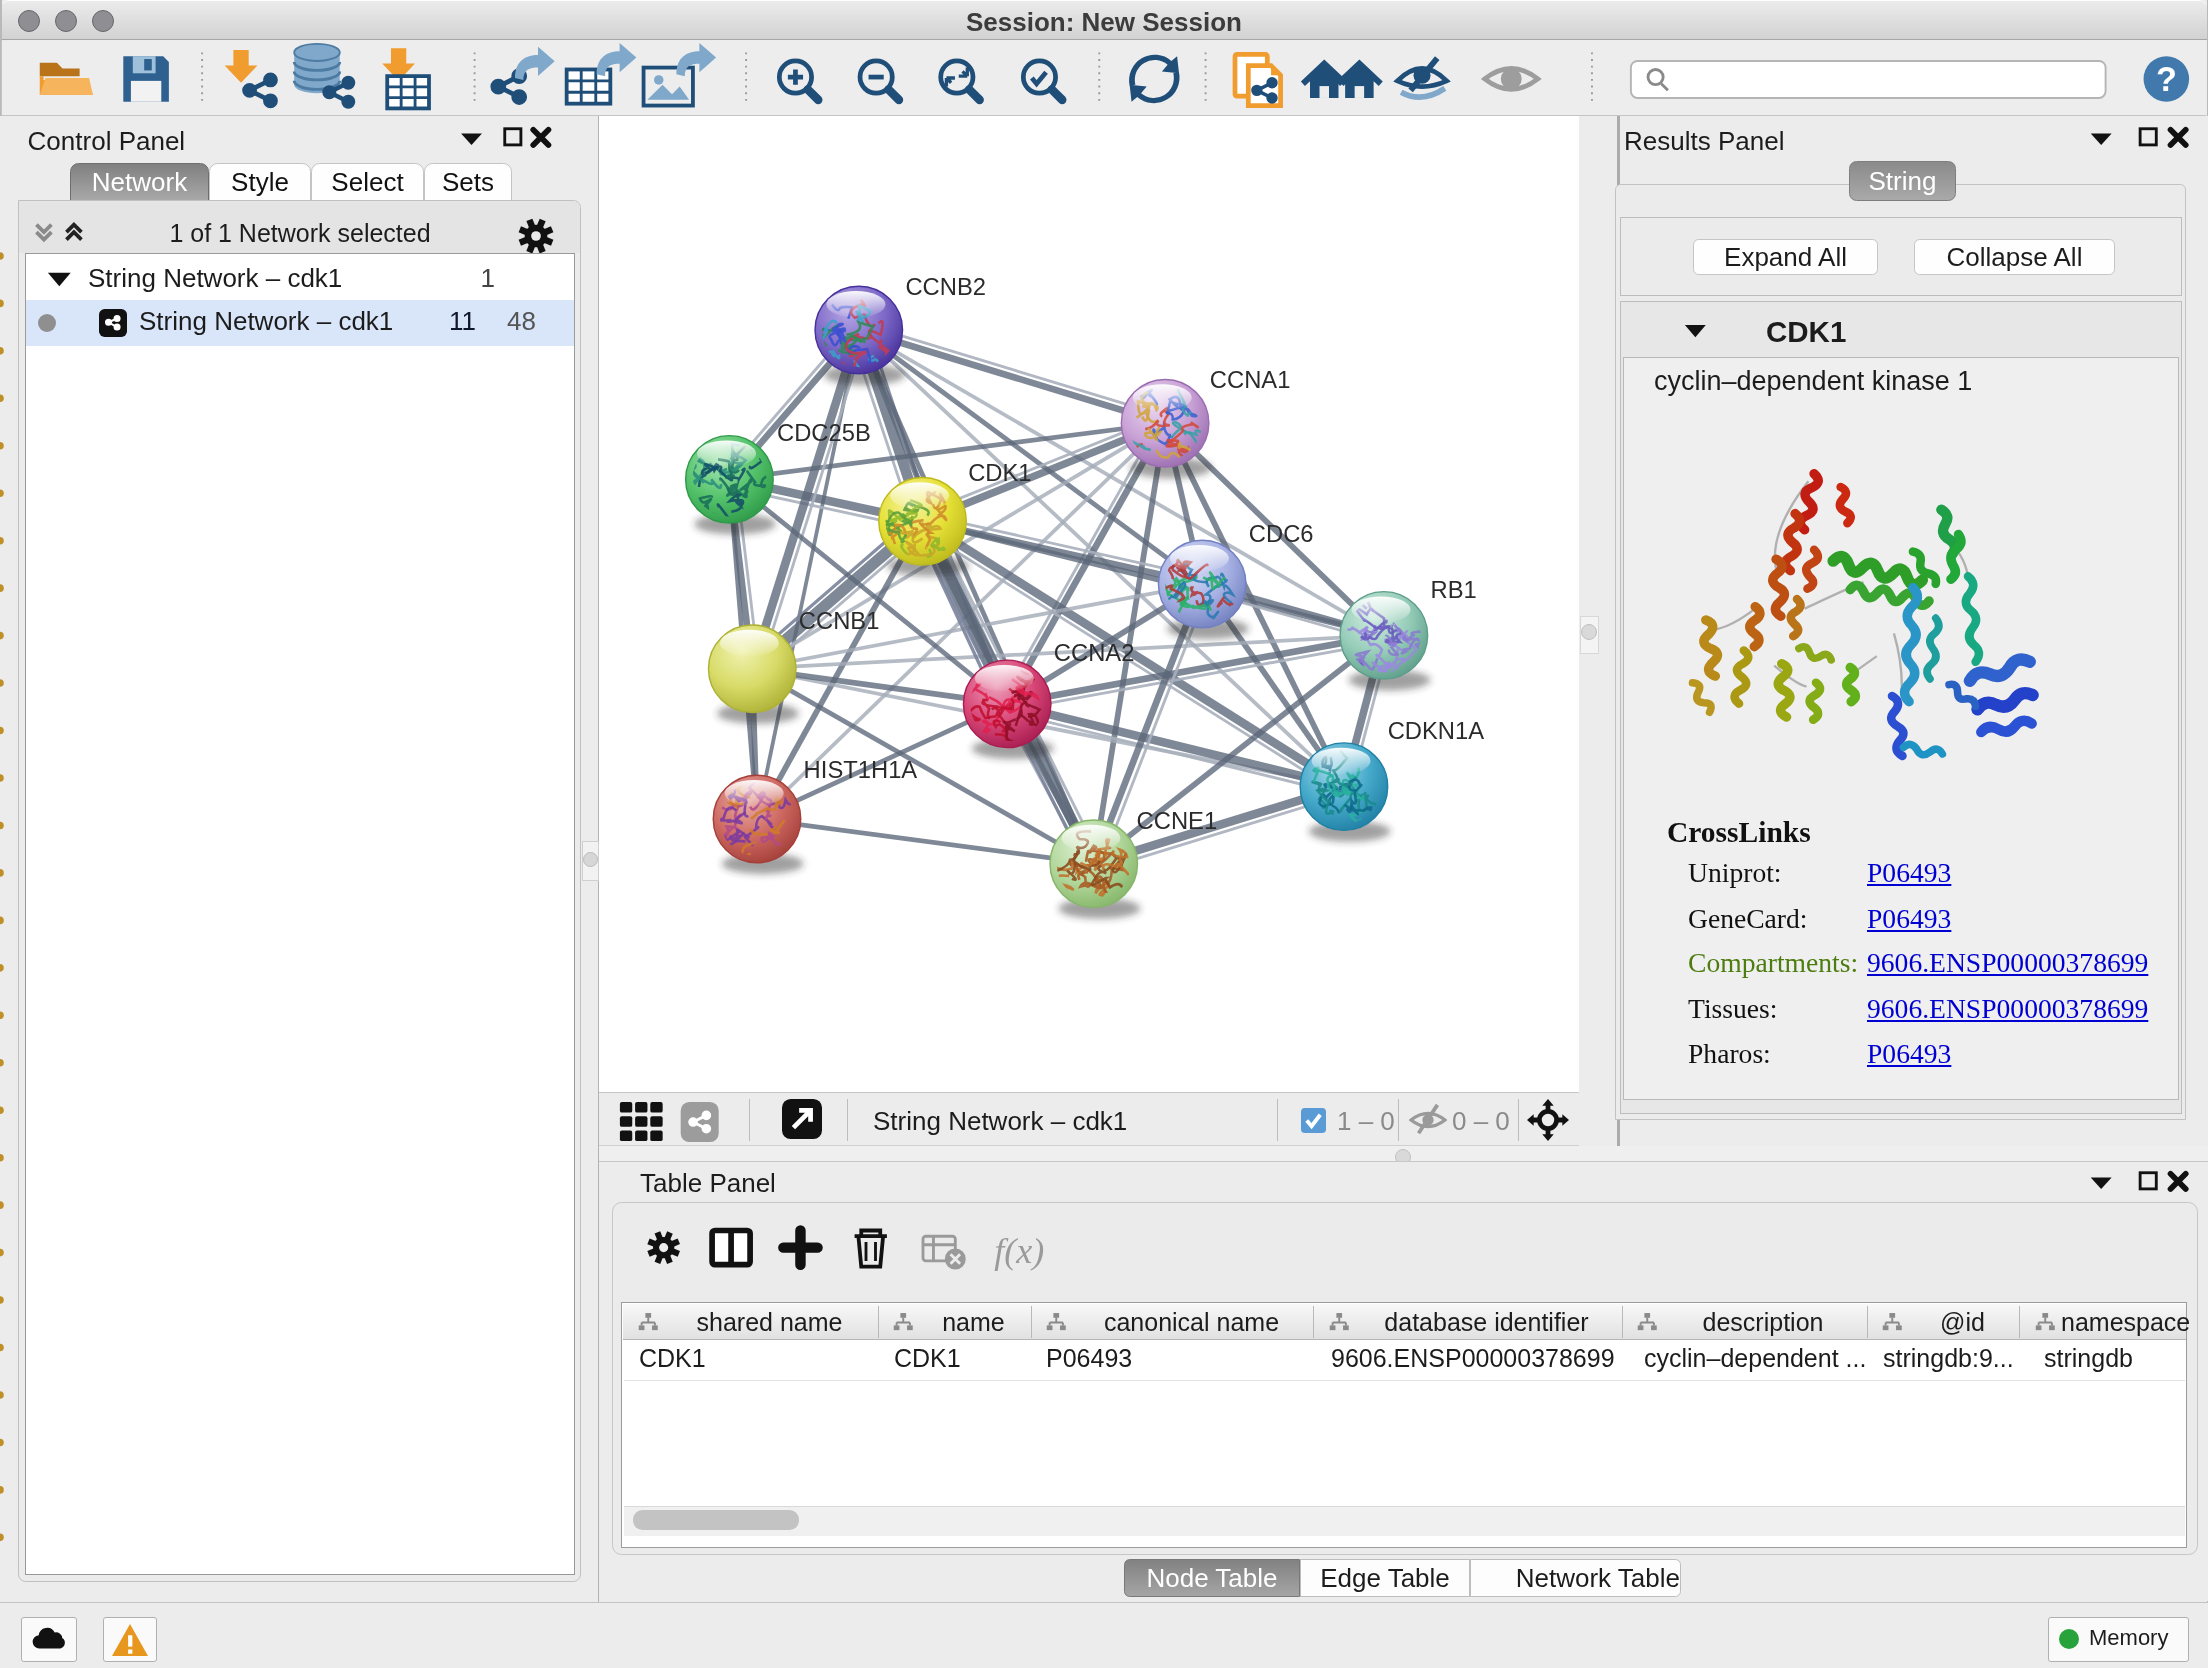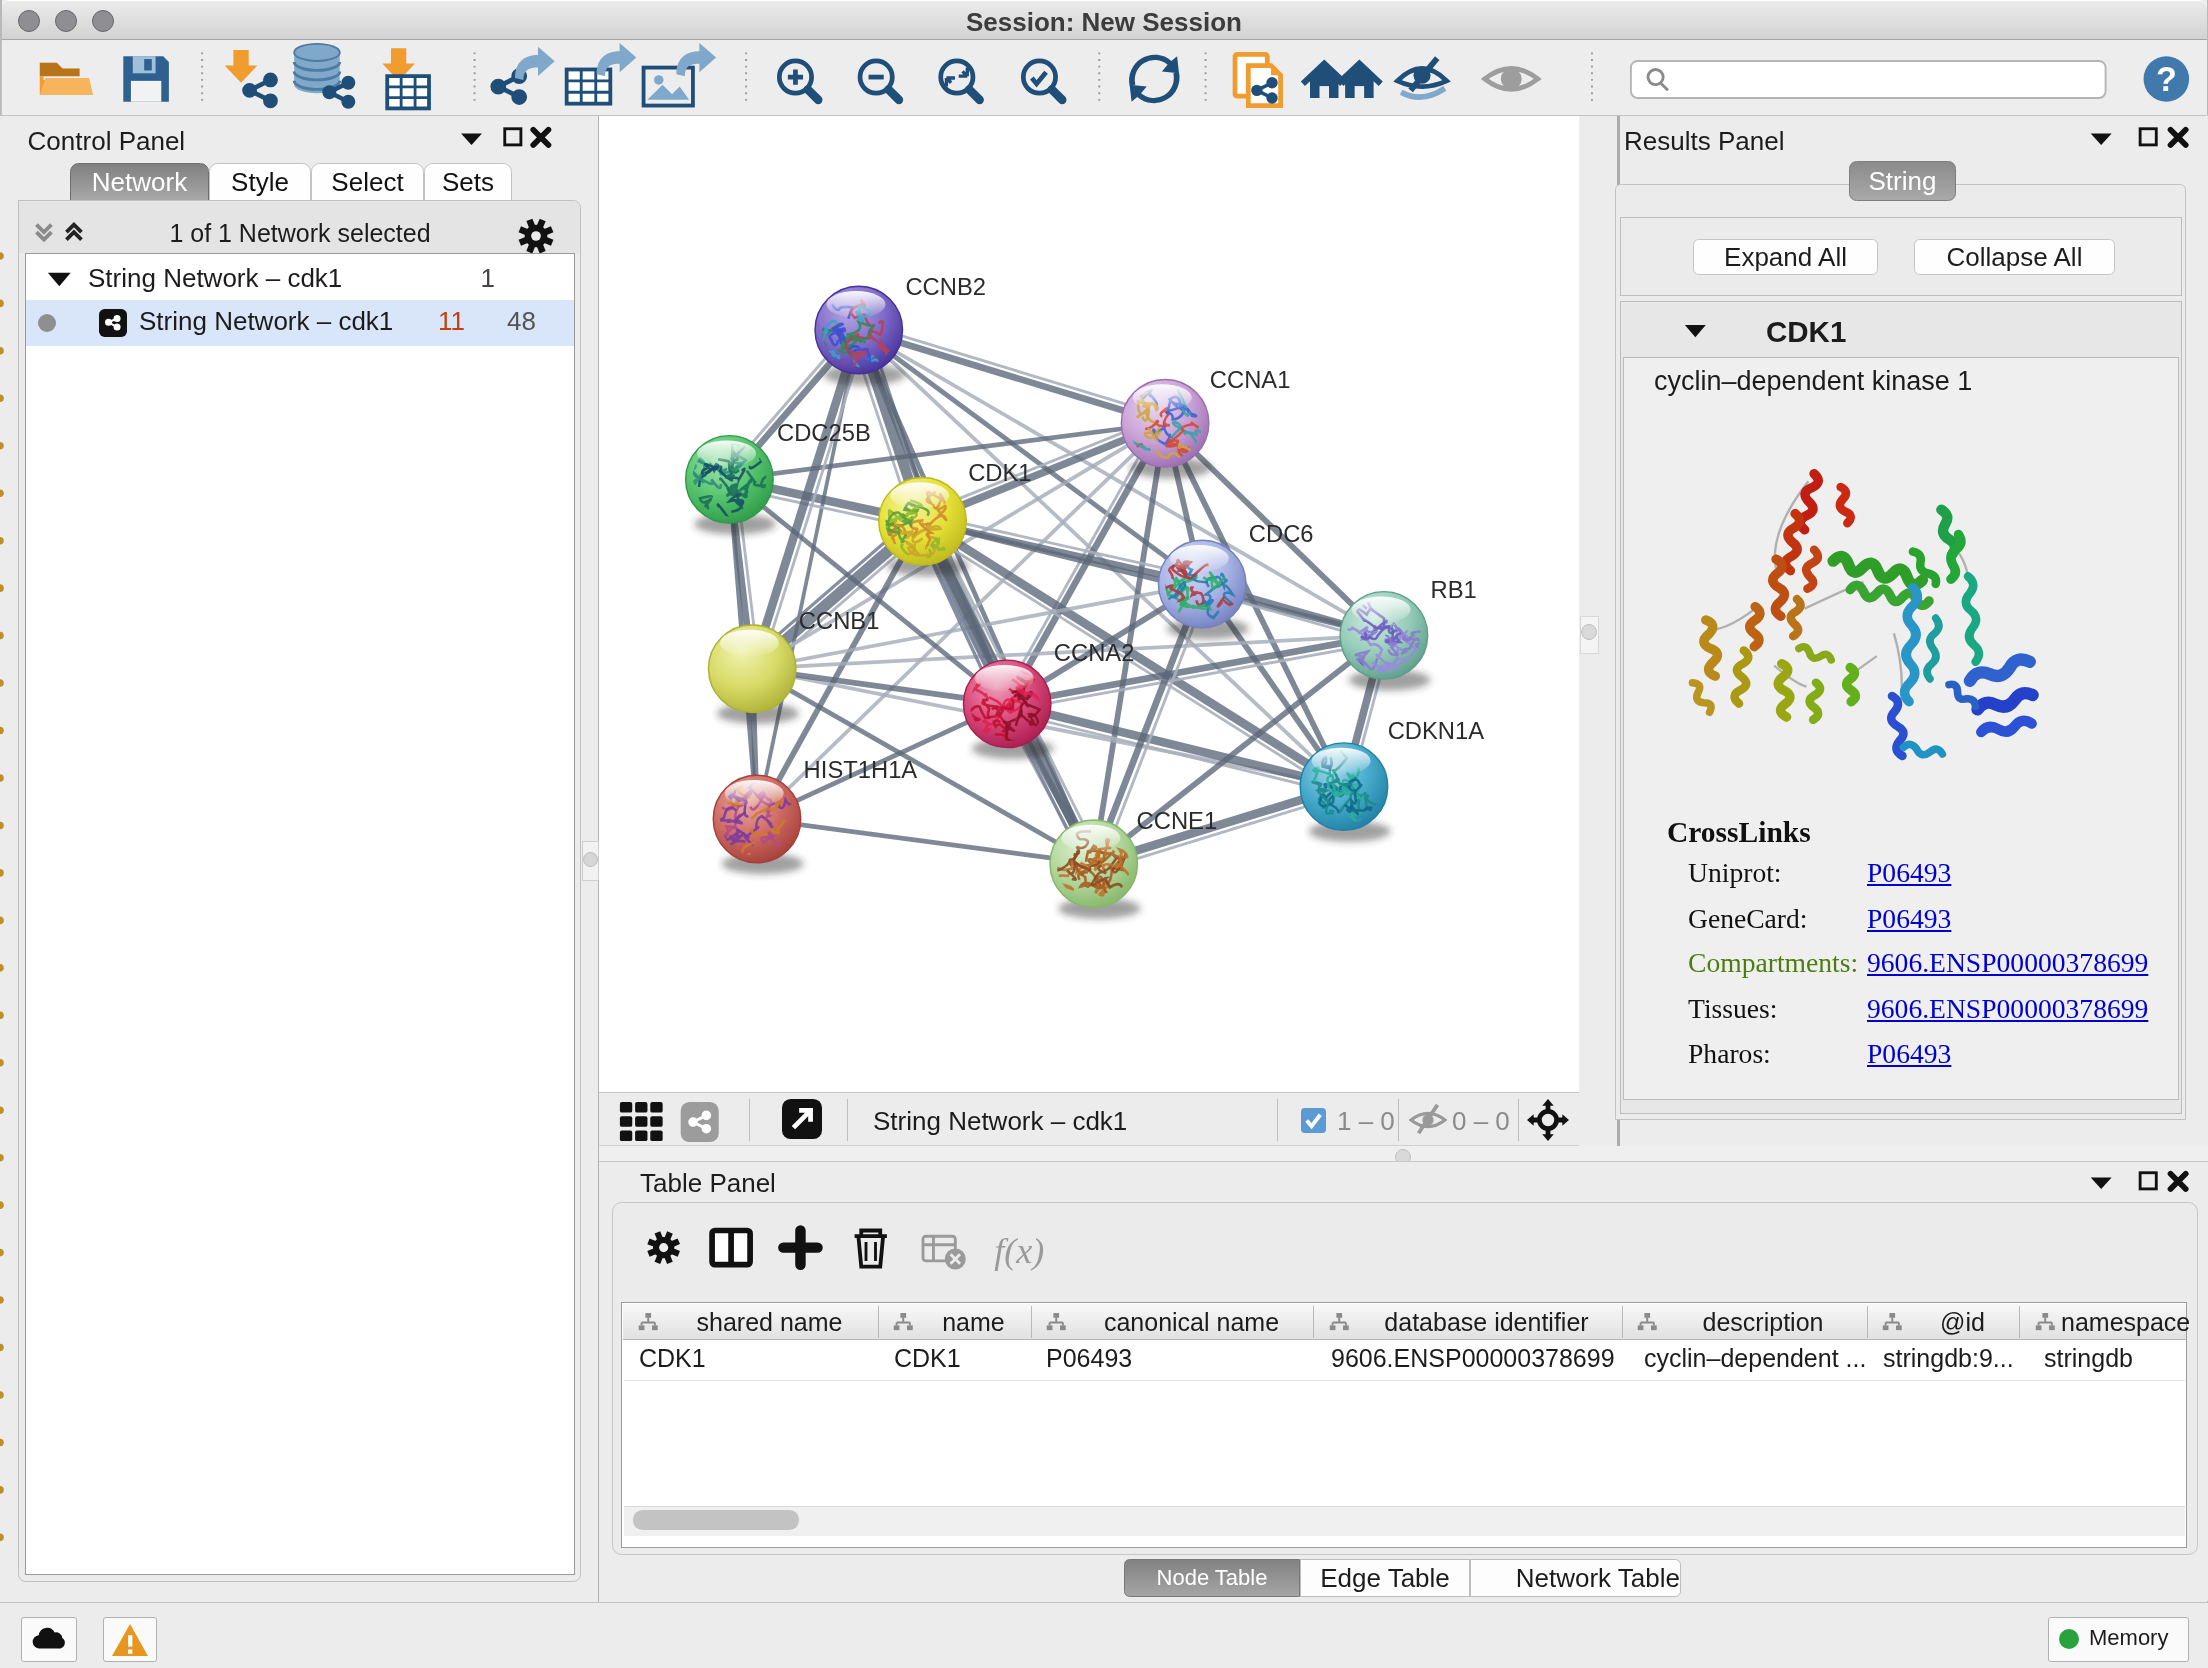--- a/index.html
+++ b/index.html
@@ -210,21 +210,21 @@
 <svg class="abs" style="left:99px;top:309px" width="27.6" height="27.6" viewBox="0 0 29 29">
     <g stroke="#fff" stroke-width="2.2" fill="#fff">
       <line x1="10" y1="14" x2="19" y2="10"></line>
       <line x1="10" y1="14" x2="19" y2="19"></line>
       <circle cx="10" cy="14" r="2.6"></circle>
       <circle cx="19" cy="10" r="2.6"></circle>
       <circle cx="19" cy="19" r="2.6"></circle>
     </g>
   </svg>
 <div class="abs txt" style="left:139px;top:306px;font-size:26px">String Network – cdk1</div>
-<div class="abs" style="left:438px;top:306px;width:38px;font-size:26px;color:#c2410c;text-align:left">11</div>
+<div class="abs" style="left:438px;top:306px;width:38px;font-size:26px;color:#0f172a;text-align:right">11</div>
 <div class="abs" style="left:498px;top:306px;width:38px;font-size:26px;color:#555;text-align:right">48</div>
 <div class="abs" style="left:582px;top:841px;width:17px;height:40px;background:#f2f2f2;border:1px solid #cfcfcf"></div>
 <div class="abs" style="left:583px;top:852px;width:15px;height:15px;border-radius:50%;background:#d6d6d6;border:1px solid #bcbcbc"></div>
 <div class="abs" style="left:599px;top:116px;width:980px;height:976px;background:#ffffff"></div>
 <svg width="980" height="976" viewBox="0 0 1030 1026" style="position:absolute;left:599px;top:116px">
 <defs>
 <radialGradient id="gCCNB2" cx="38%" cy="30%" r="75%">
         <stop offset="0%" stop-color="#b6a6e4"></stop>
         <stop offset="55%" stop-color="#7e6ac8"></stop>
         <stop offset="100%" stop-color="#46309a"></stop>
@@ -846,21 +846,21 @@
 <div class="abs txt" style="left:639px;top:1344px;font-size:25px;white-space:nowrap">CDK1</div>
 <div class="abs txt" style="left:894px;top:1344px;font-size:25px;white-space:nowrap">CDK1</div>
 <div class="abs txt" style="left:1046px;top:1344px;font-size:25px;white-space:nowrap">P06493</div>
 <div class="abs txt" style="left:1331px;top:1344px;font-size:25px;white-space:nowrap">9606.ENSP00000378699</div>
 <div class="abs txt" style="left:1644px;top:1344px;font-size:25px;white-space:nowrap">cyclin–dependent ...</div>
 <div class="abs txt" style="left:1883px;top:1344px;font-size:25px;white-space:nowrap">stringdb:9...</div>
 <div class="abs txt" style="left:2044px;top:1344px;font-size:25px;white-space:nowrap">stringdb</div>
 <div class="abs" style="left:624px;top:1380px;width:1561px;height:1px;background:#e3e3e3"></div>
 <div class="abs" style="left:624px;top:1506px;width:1561px;height:29.5px;background:#f0f0f0;border-top:1px solid #d9d9d9"></div>
 <div class="abs" style="left:633px;top:1510px;width:166px;height:20px;background:#c3c3c3;border-radius:9.5px"></div>
-<div class="abs" style="left:1124px;top:1559px;width:176px;height:38px;background:linear-gradient(#828282,#a5a5a5);border:1px solid #787878;border-radius:5.7px 0 0 5.7px;color:#fff;font-size:22px;text-align:center;line-height:36px">Node Table</div>
+<div class="abs" style="left:1124px;top:1559px;width:176px;height:38px;background:linear-gradient(#828282,#a5a5a5);border:1px solid #787878;border-radius:5.7px 0 0 5.7px;color:#fff;font-size:26px;text-align:center;line-height:36px">Node Table</div>
 <div class="abs txt" style="left:1300px;top:1559px;width:170px;height:38px;background:#fdfdfd;border:1px solid #bdbdbd;font-size:26px;text-align:center;line-height:36px">Edge Table</div>
 <div class="abs txt" style="left:1470px;top:1559px;width:211px;height:38px;background:#fdfdfd;border:1px solid #bdbdbd;border-radius:0 5.7px 5.7px 0;font-size:26px;text-align:right;line-height:36px">Network Table</div>
 <div class="abs" style="left:0;top:1602px;width:2208px;height:67px;background:#ececec;border-top:1px solid #c3c3c3"></div>
 <div class="abs" style="left:21px;top:1617px;width:56px;height:45px;background:#fafafa;border:1px solid #b0b0b0;border-radius:2.9px"></div>
 <svg class="abs" style="left:28.5px;top:1624px" width="42" height="30" viewBox="0 0 44 32">
 <path d="M 11 26 a 7 7 0 0 1 -1 -14 a 9 9 0 0 1 17 -3 a 6.5 6.5 0 0 1 8 6 a 6 6 0 0 1 -2 11 Z" fill="#111"></path>
   </svg>
 <div class="abs" style="left:103px;top:1617px;width:54px;height:45px;background:#fafafa;border:1px solid #b0b0b0;border-radius:2.9px"></div>
 <svg class="abs" style="left:110px;top:1622px" width="40" height="36" viewBox="0 0 42 38">
 <path d="M 21 2 L 40 36 L 2 36 Z" fill="#e8971e"></path>

